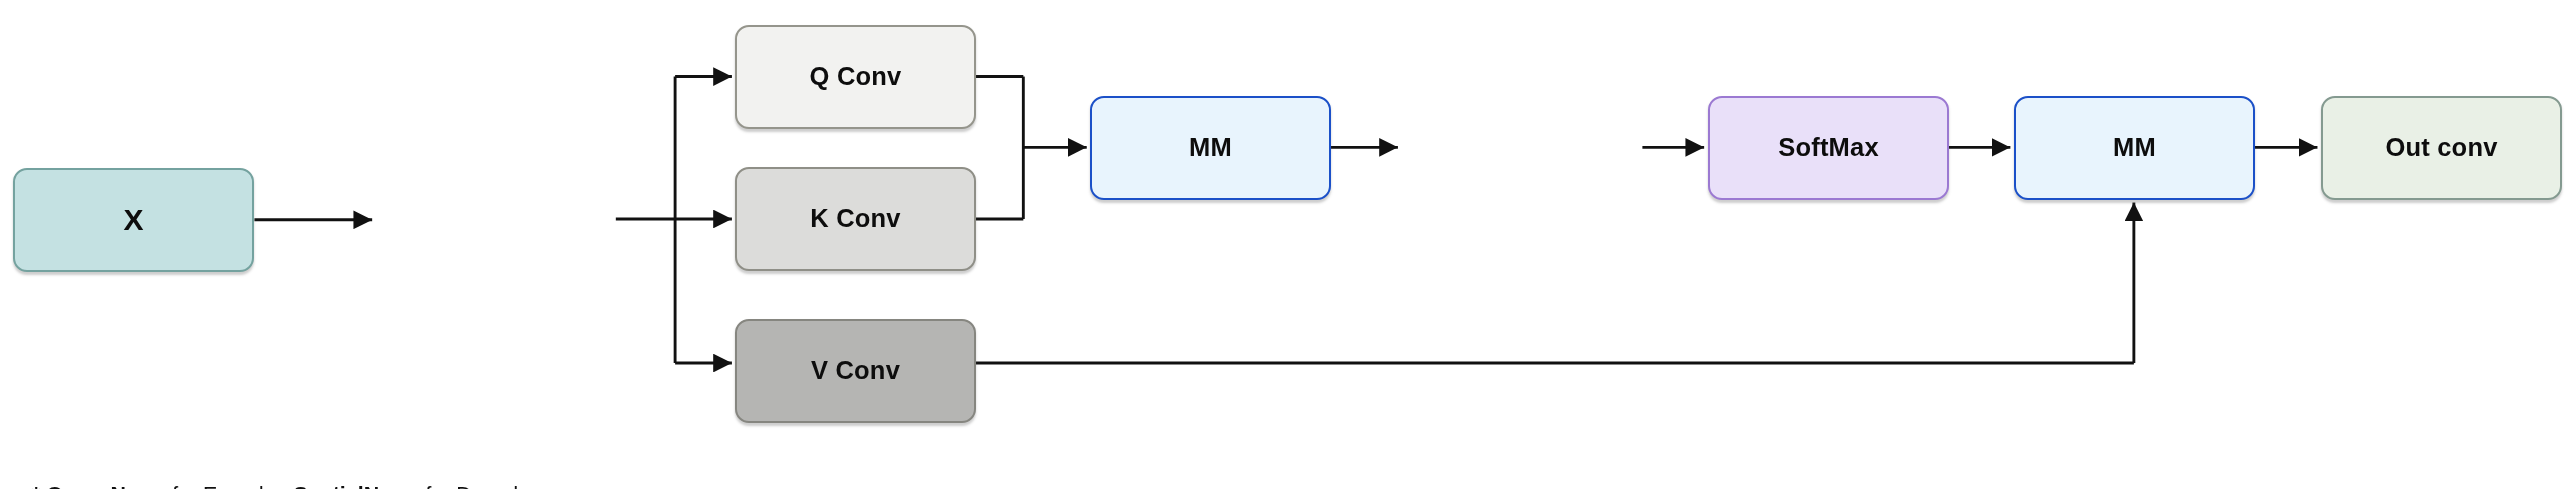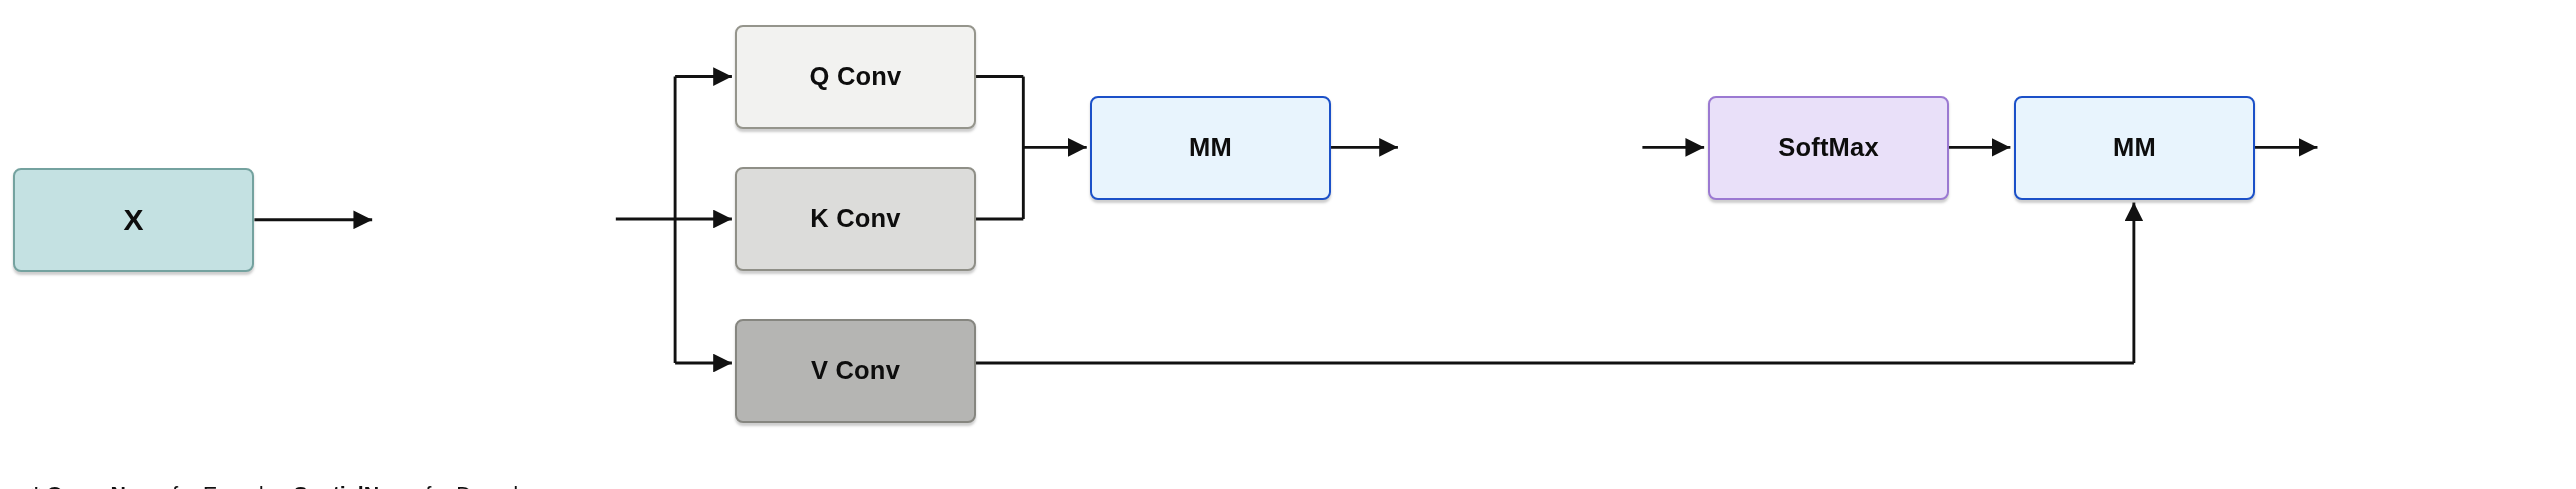--- a/index.html
+++ b/index.html
@@ -20,21 +20,21 @@
     left: 0; top: 0;
     width: 2576px;
     height: 489px;
   }
   .node {
     position: absolute;
     width: 241px;
     height: 104px;
     box-sizing: border-box;
     border: 2.9px solid #888;
-    border-radius: 8px;
+    border-radius: 14px;
     background: #eee;
     display: flex;
     align-items: center;
     justify-content: center;
     box-shadow: 0 2.5px 2.5px rgba(90,90,90,0.30);
   }
   .node .lbl {
     font-weight: bold;
     font-size: 25.5px;
     line-height: 1.22;
@@ -115,19 +115,22 @@
 
 
   <div class="node" style="left: 1708px; top: 96px; background: rgb(233, 224, 249); border-color: rgb(155, 121, 210);">
     <span class="lbl">SoftMax</span>
   </div>
 
   <div class="node" style="left: 2014px; top: 96px; background: rgb(232, 244, 253); border-color: rgb(27, 80, 200);">
     <span class="lbl">MM</span>
   </div>
 
+  <div class="node" style="left: 2321px; top: 96px; background: rgb(233, 240, 230); border-color: rgb(132, 154, 144);">
+    <span class="lbl">Out conv</span>
+  </div>
 
   <div class="footnote">
     <span class="fb">* GroupNorm</span><span> for Encoder, </span><span class="fb">SpatialNorm</span><span> for Decoder</span>
   </div>
 
 </div>
 
 
 </body></html>

